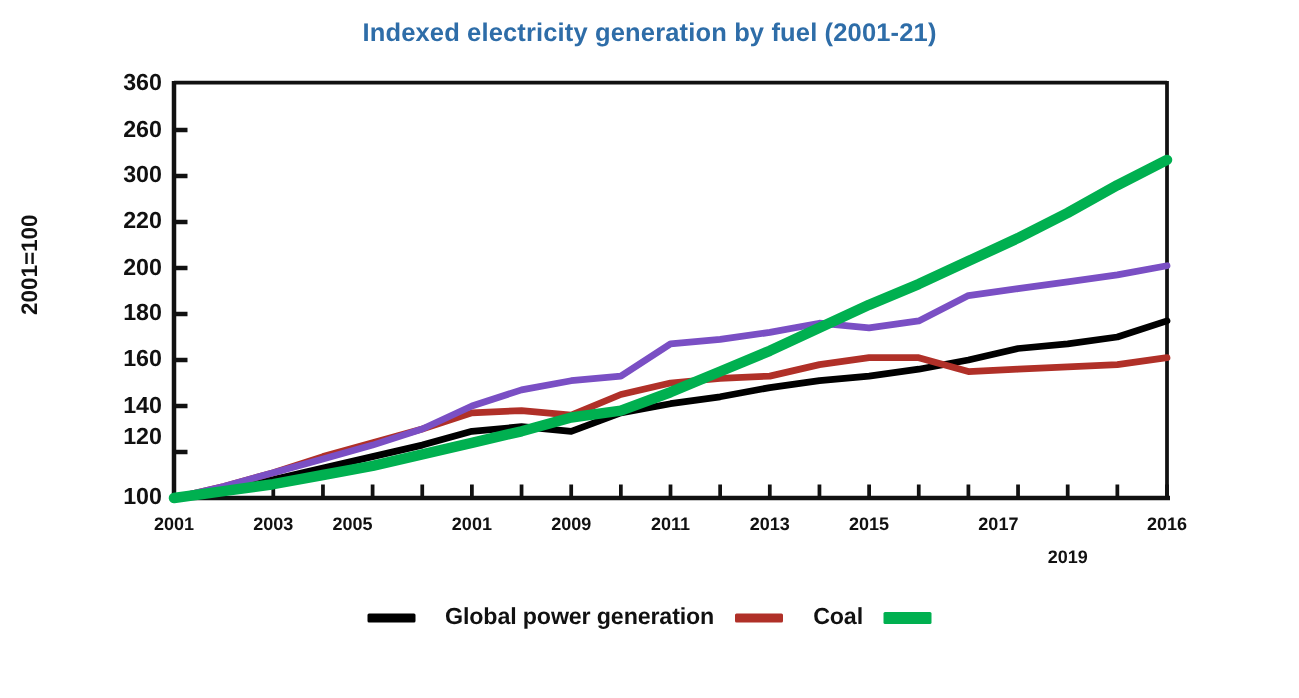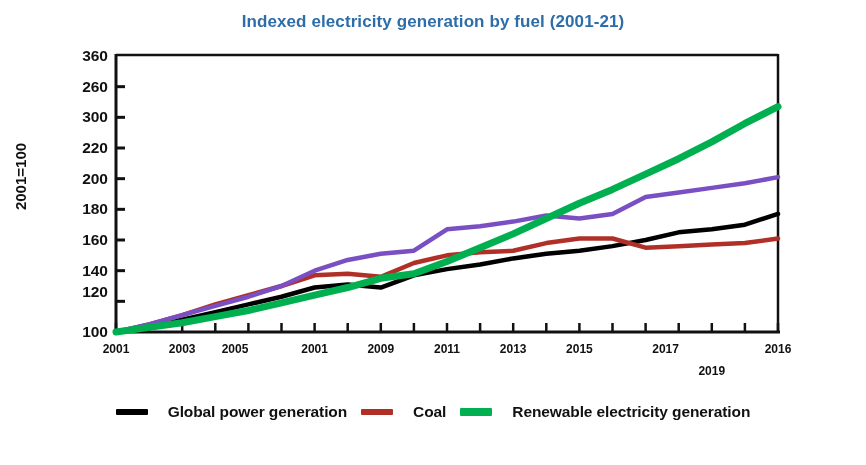--- a/index.html
+++ b/index.html
@@ -169,17 +169,16 @@
       <div class="legend-item">
         <span class="legend-swatch" style="background: rgb(0, 0, 0);"></span>
         <span class="legend-text">Global power generation</span>
       </div>
       <div class="legend-item">
         <span class="legend-swatch" style="background: rgb(176, 48, 40);"></span>
         <span class="legend-text">Coal</span>
       </div>
       <div class="legend-item">
         <span class="legend-swatch" style="background: rgb(0, 176, 80); height: 8px;"></span>
-        <span class="legend-text">Renewable electricity generation</span>
       </div>
     </div>
 
 </div>
 
 </body></html>

